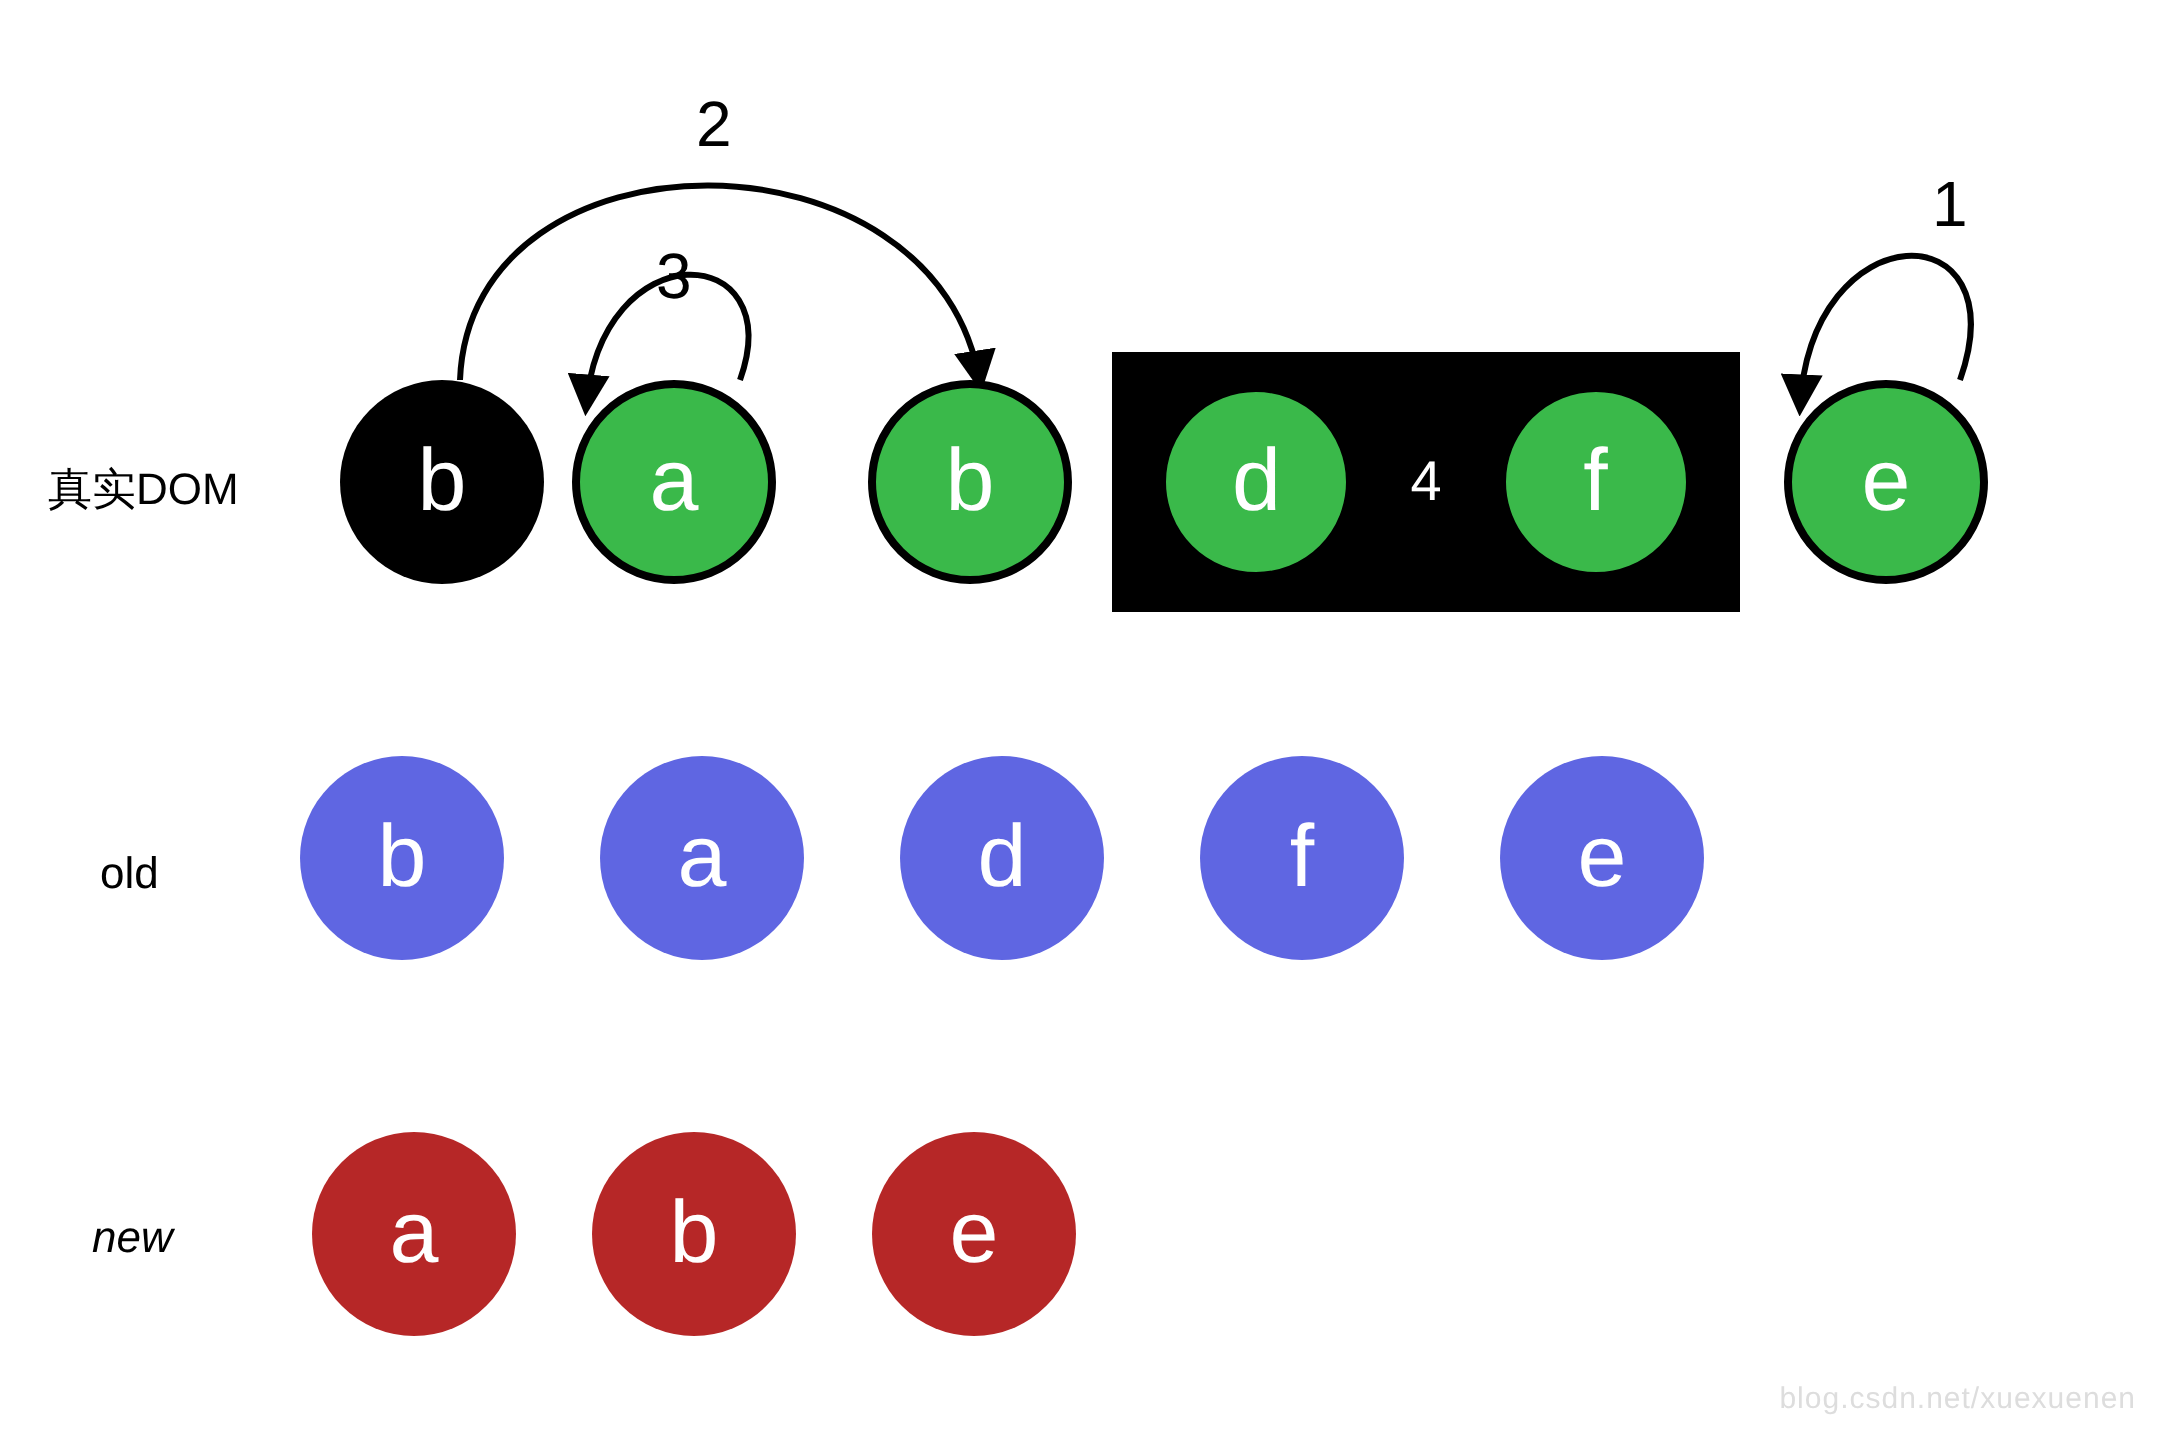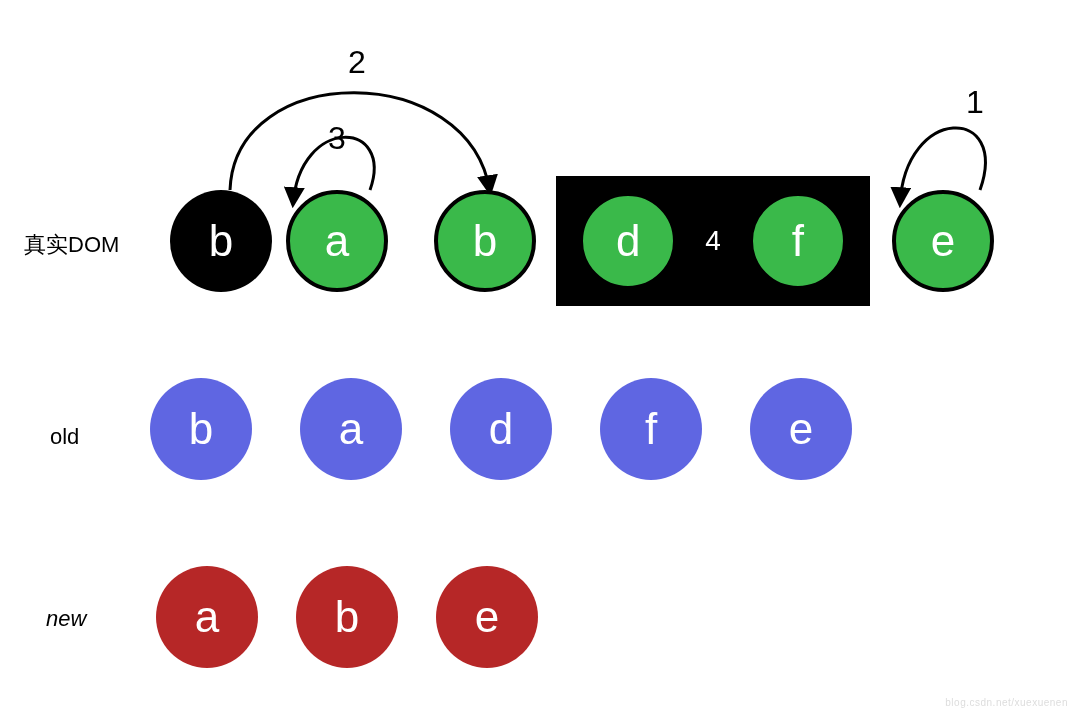--- a/index.html
+++ b/index.html
@@ -50,21 +50,21 @@
   }
   .anno {
     position: absolute;
     font-size: 32px;
     color: #000;
   }
   .watermark {
     position: absolute;
     right: 12px;
     bottom: 8px;
-    font-size: 10px;
+    font-size: 15px;
     color: #ddd;
     letter-spacing: 0.5px;
   }
   svg.arrows {
     position: absolute;
     left: 0; top: 0;
     width: 1080px; height: 716px;
     pointer-events: none;
   }
 </style>

